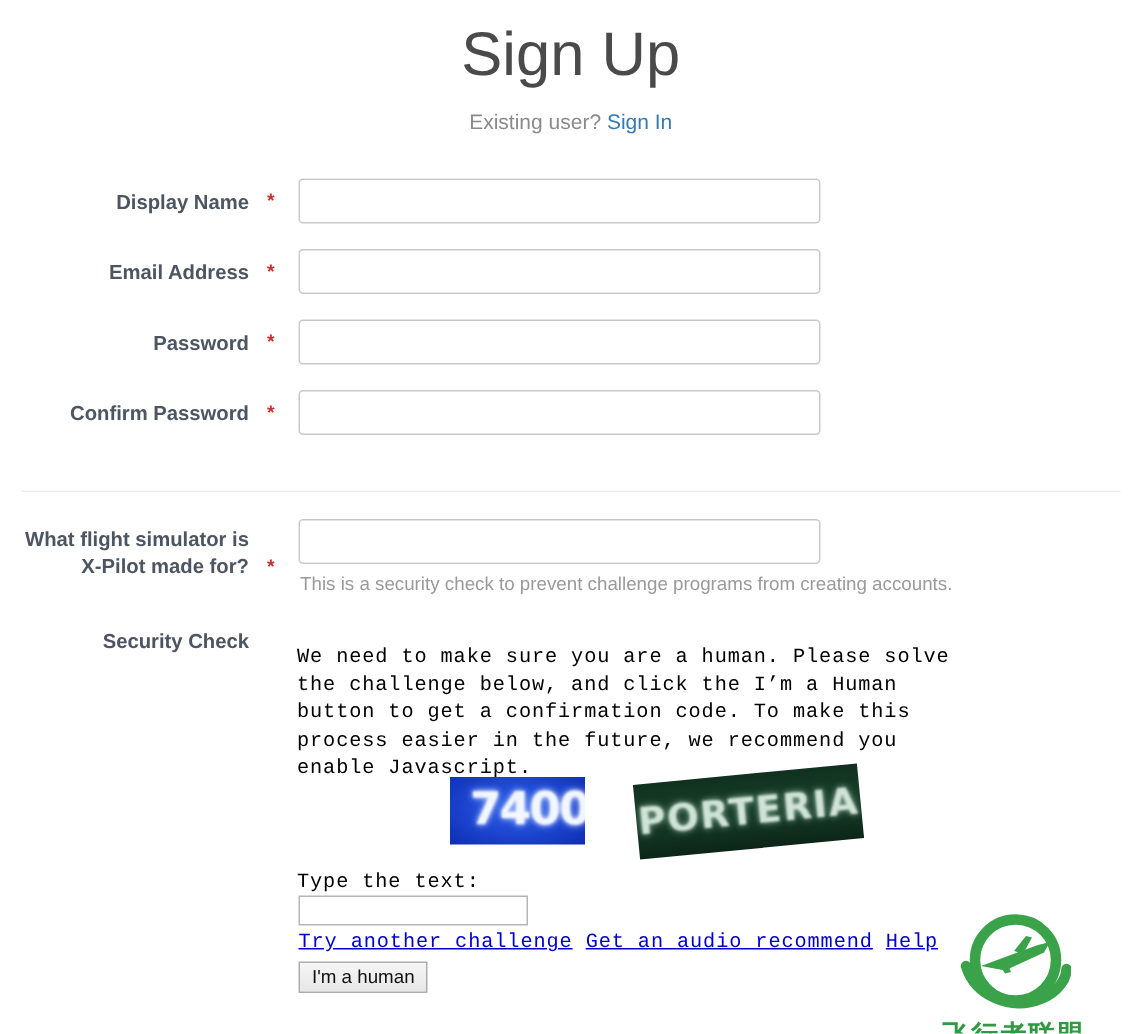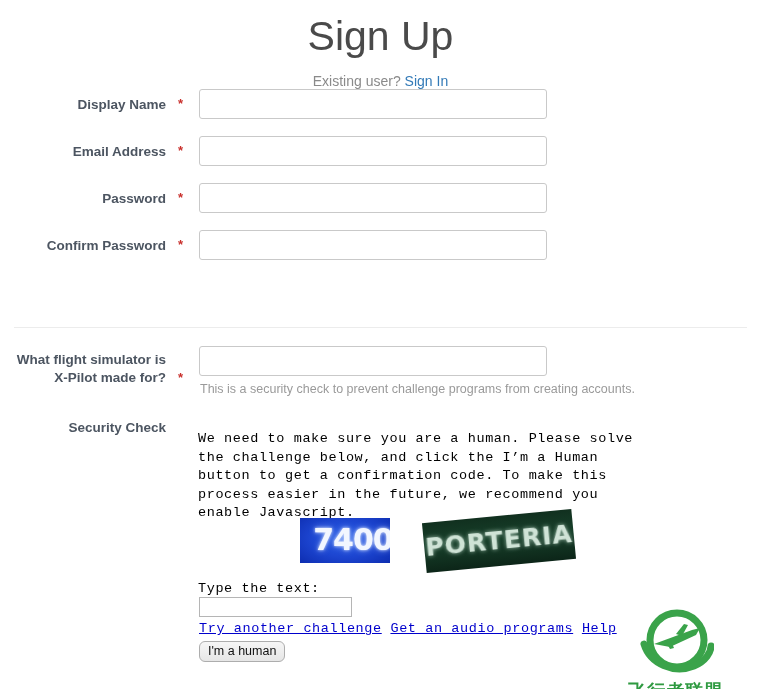--- a/index.html
+++ b/index.html
@@ -34,20 +34,21 @@
     font-size: 14px;
     color: #8a8a8a;
   }
   .subline a {
     color: #337ab7;
     text-decoration: none;
   }
 
   
   .form-area {
+    margin-top: 30px;
   }
   .form-row {
     position: relative;
     height: 47px;
   }
   .form-label {
     position: absolute;
     right: 595px;         
     width: 320px;
     text-align: right;
@@ -209,21 +210,21 @@
   .human-button {
     position: absolute;
     left: 1px;
     top: 211px;
     padding: 2px 8px 3px 8px;
     font-family: "Liberation Sans", sans-serif;
     font-size: 12.5px;
     color: #111;
     background: linear-gradient(180deg, #f6f6f6 0%, #e6e6e6 100%);
     border: 1px solid #adadad;
-    border-radius: 6px;
+    border-radius: 0;
     cursor: pointer;
   }
 
   
   .watermark {
     position: absolute;
     left: 594px;
     top: 604px;
     width: 165px;
     height: 78px;
@@ -317,21 +318,21 @@
       <div class="glyphs">PORTERIA</div>
     </div>
   </div>
 
   <div class="type-label">Type the text:</div>
 
   <input class="captcha-input" type="text" value="" style="">
 
   <div class="captcha-links">
     <a href="#">Try another challenge</a>
-    <a href="#">Get an audio programs</a>
+    <a href="#">Get an audio recommend</a>
     <a href="#">Help</a>
   </div>
 
   <button class="human-button">I'm a human</button>
 </div>
 
 <div class="watermark">
   <div class="wm-mark">
     <svg viewBox="0 0 74 74" width="74" height="74" xmlns="http://www.w3.org/2000/svg">
 

